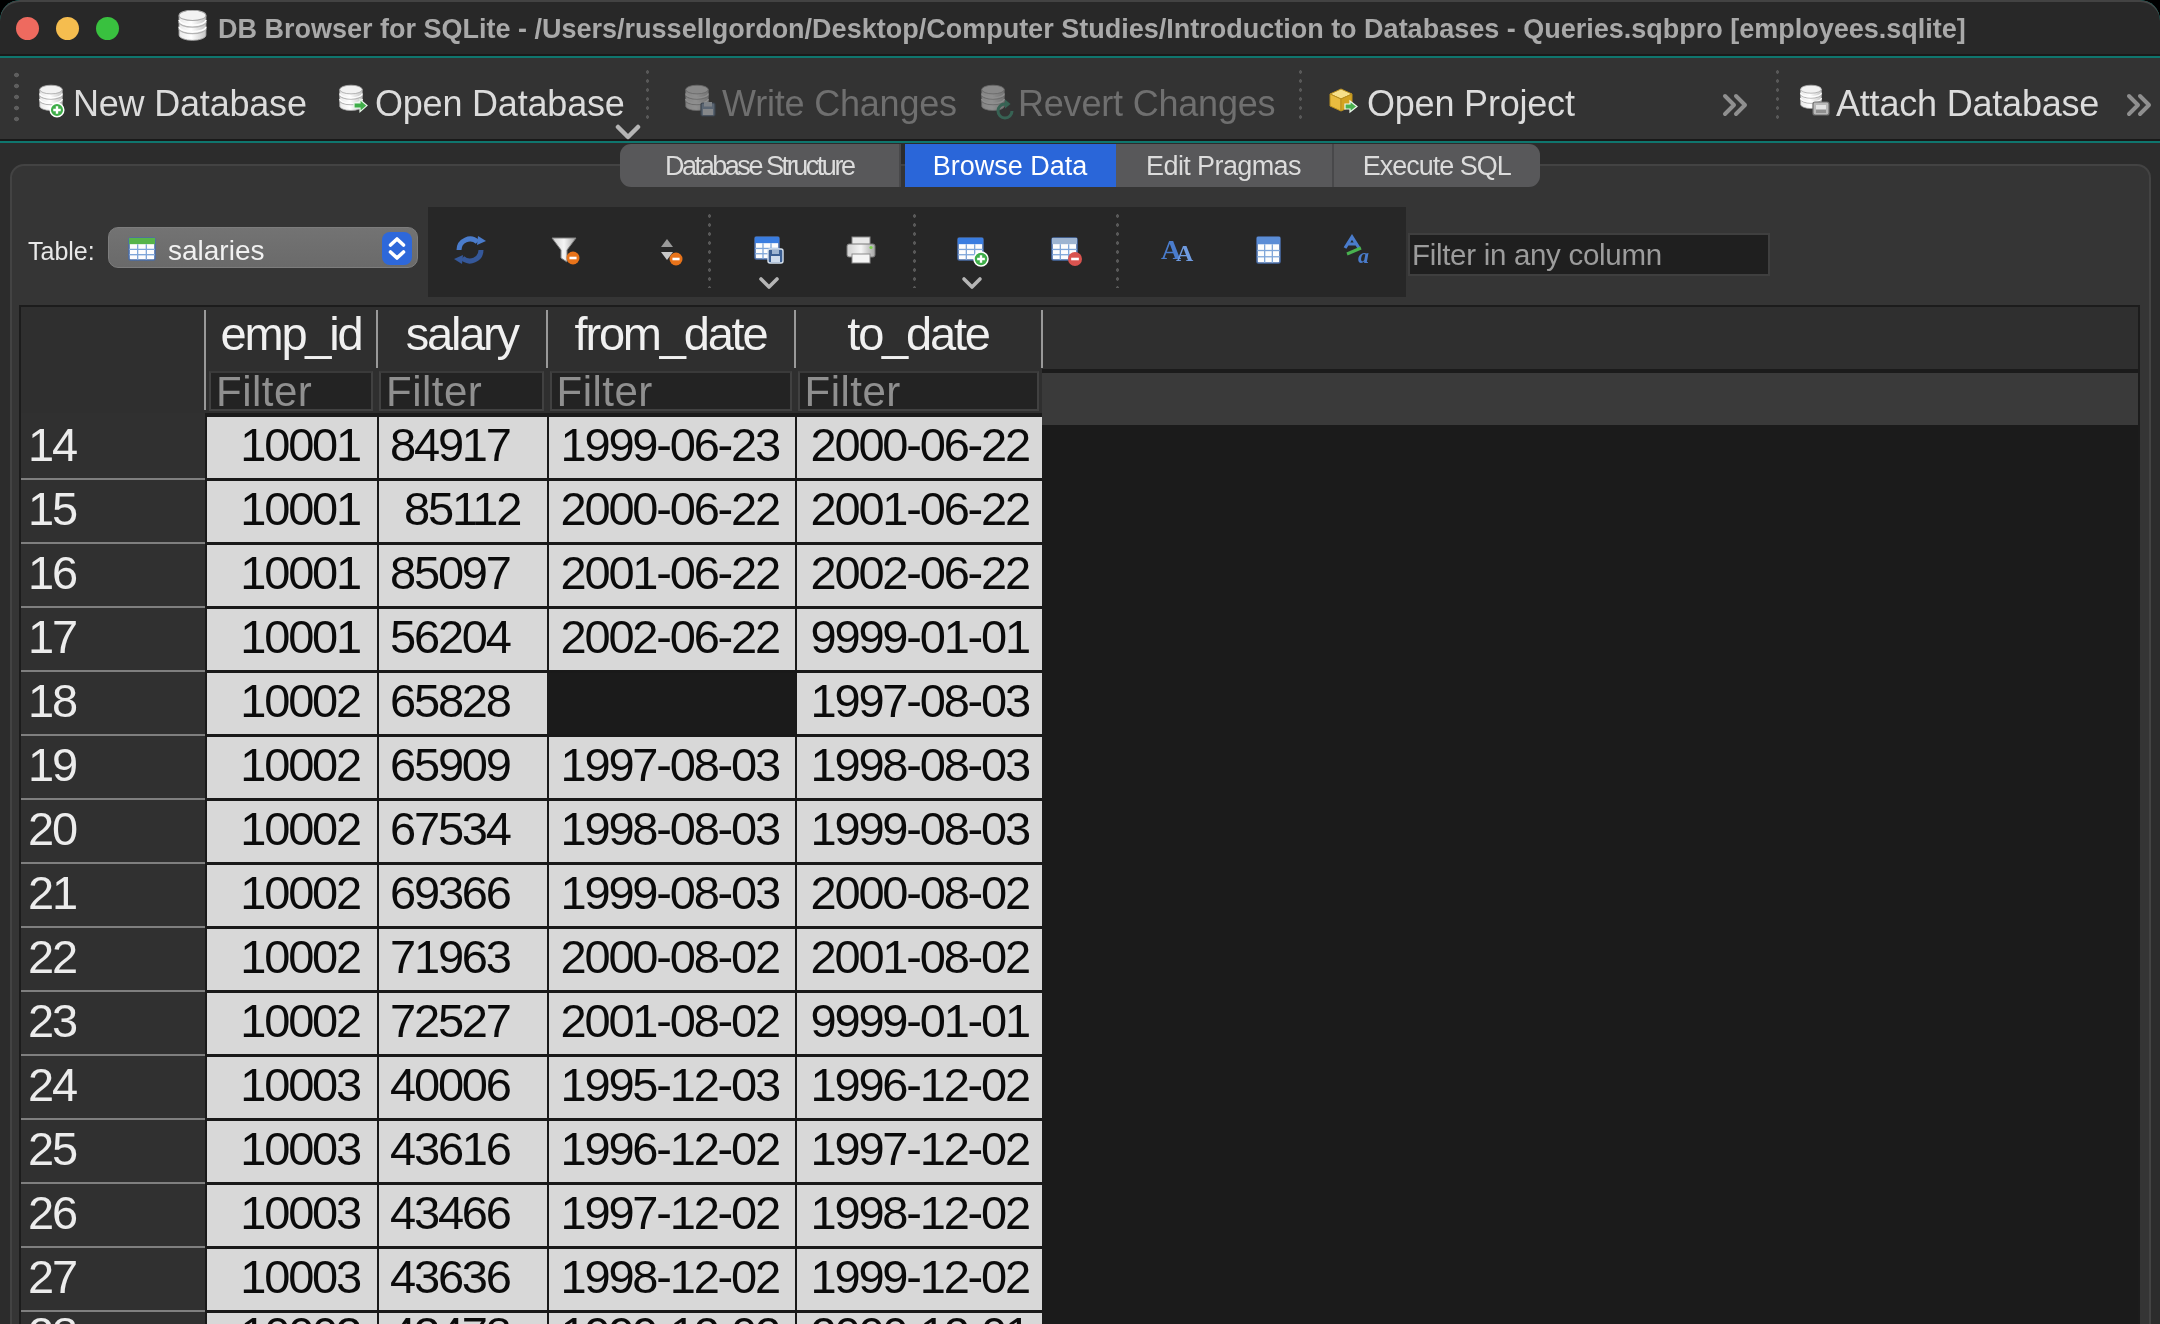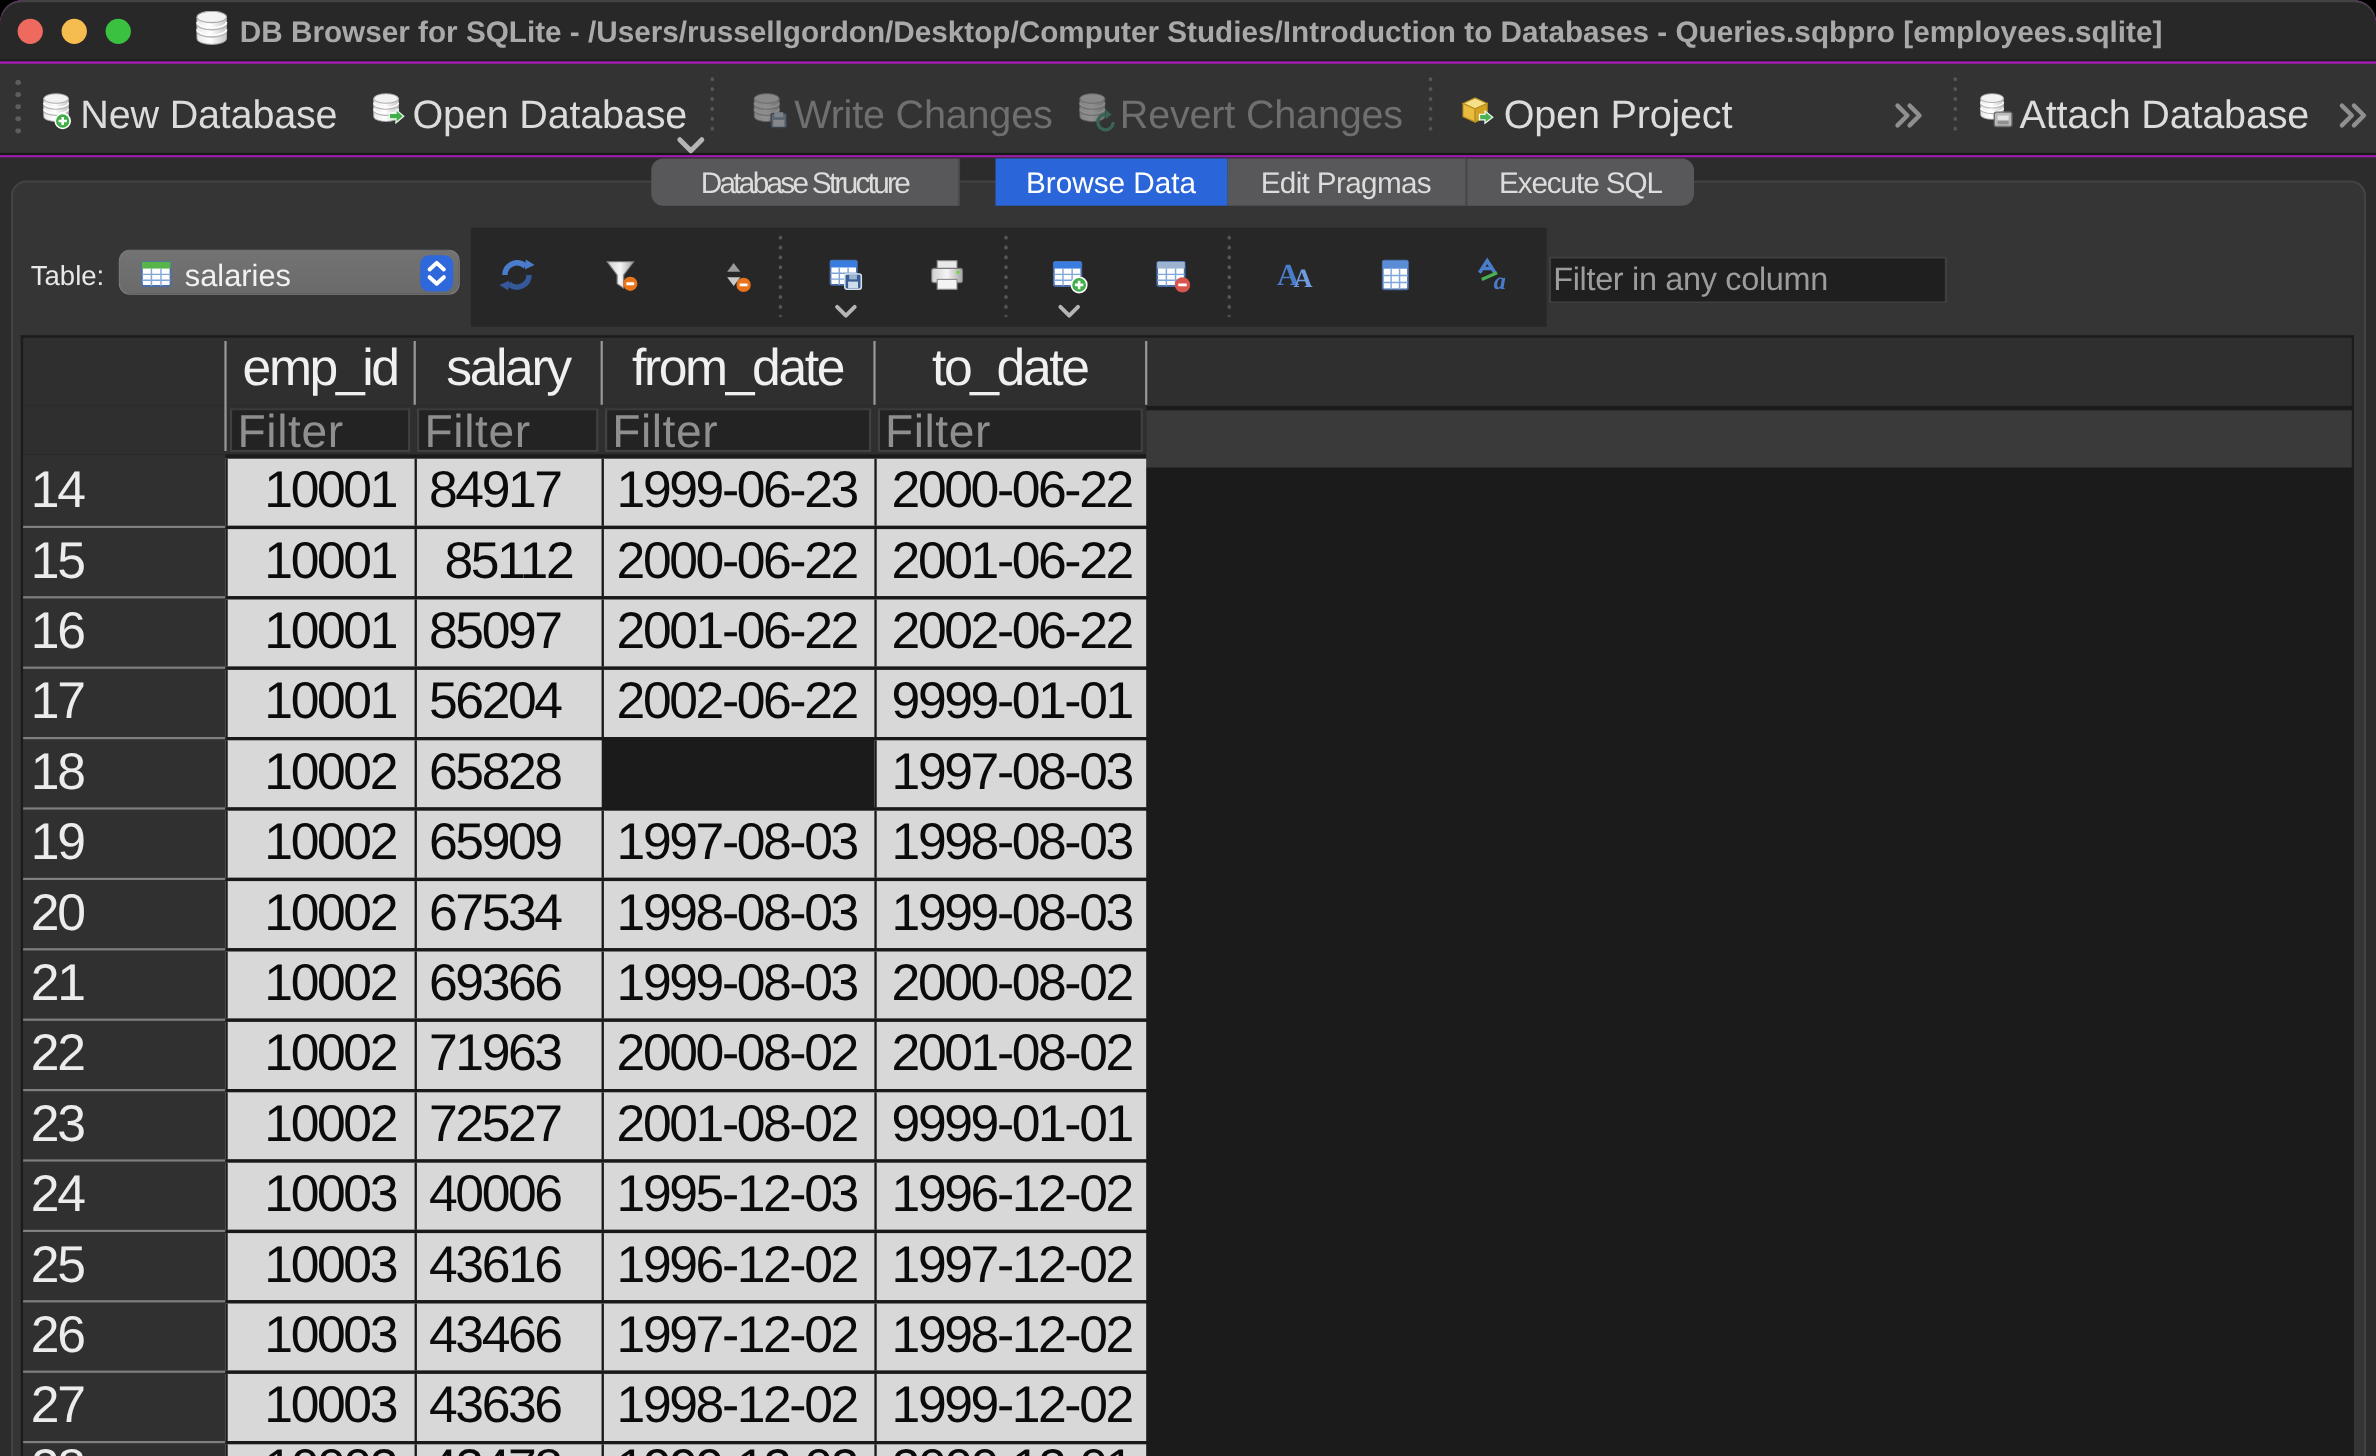--- a/index.html
+++ b/index.html
@@ -1,17 +1,17 @@
 <!DOCTYPE html>
 <html><head><meta charset="utf-8"><style>
 *{margin:0;padding:0;box-sizing:border-box}
 html,body{width:2160px;height:1324px;background:#000;overflow:hidden}
 body{font-family:"Liberation Sans",sans-serif;position:relative}
 .abs{position:absolute}
-.win{position:absolute;inset:0;background:#a21caf;border-radius:20px 20px 0 0;overflow:hidden}
+.win{position:absolute;inset:0;background:#0f766e;border-radius:20px 20px 0 0;overflow:hidden}
 .titlebar{position:absolute;left:0;top:0;width:2160px;height:56px;background:#282828;box-shadow:inset 0 2px 0 rgba(255,255,255,0.13);border-bottom:2px solid #1b1b1b;border-radius:20px 20px 0 0}
 .tl{position:absolute;top:17px;width:23px;height:23px;border-radius:50%}
 .title{position:absolute;left:218px;top:0;height:56px;line-height:58px;font-size:27px;font-weight:bold;color:#a9a9a9;letter-spacing:0px}
 .toolbar{position:absolute;left:0;top:58px;width:2160px;height:83px;background:#333333;border-bottom:2px solid #191919}
 .tbtxt{position:absolute;top:26px;height:40px;line-height:40px;font-size:36px;letter-spacing:-0.2px;color:#dcdcdc}
 .dis{color:#6f6f6f}
 .dots{position:absolute;left:14px;top:14px;width:5px;height:50px;
  background:radial-gradient(circle 2.5px at 2.5px 3px,#5e5e5e 2.2px,transparent 2.6px);
  background-size:5px 11px;background-repeat:repeat-y}
 .vsep{position:absolute;top:12px;width:3px;height:54px;
@@ -226,21 +226,21 @@
         <rect x="19" y="21" width="10" height="4" fill="#e4e4e4"></rect>
         <rect x="19" y="26" width="10" height="3" fill="#8f8f8f"></rect>
       </svg>
       <div class="tbtxt" style="left:1836px">Attach Database</div>
       <svg class="abs" style="left:2126px;top:34px" width="28" height="28" viewBox="0 0 28 28">
         <path d="M 3,4 l 9,9 -9,9 M 14,4 l 9,9 -9,9" fill="none" stroke="#8f8f8f" stroke-width="4" stroke-linecap="round" stroke-linejoin="round" transform="scale(1.0)"></path>
       </svg>
     </div>
     <div class="content"></div>
     <div class="frame"></div>
-    <div class="tab" style="left:592px;width:280.5px;border-radius:11px 0 0 11px;border-right:2px solid #48484a;letter-spacing:-2.45px">Database Structure</div>
+    <div class="tab" style="left:620px;width:280.5px;border-radius:11px 0 0 11px;border-right:2px solid #48484a;letter-spacing:-2.45px">Database Structure</div>
     <div class="tab sel" style="left:904.5px;width:211px;letter-spacing:0px">Browse Data</div>
     <div class="tab" style="left:1115.5px;width:218px;border-right:2px solid #48484a;letter-spacing:-0.6px">Edit Pragmas</div>
     <div class="tab" style="left:1333.5px;width:206.5px;border-radius:0 11px 11px 0;letter-spacing:-1px">Execute SQL</div>
     <div class="tlabel">Table:</div>
     <div class="combo">
       <svg class="abs" style="left:18px;top:8px" width="30" height="26" viewBox="0 0 30 26">
         <rect x="2" y="2" width="26" height="22" rx="1.5" fill="#fdfdfd" stroke="#4a6da8" stroke-width="1.6"></rect>
         <rect x="2" y="2" width="26" height="6.16" fill="#56b44a"></rect>
         <path d="M 2,13.440000000000001 H 28" stroke="#7fa6d9" stroke-width="1.3"></path>
         <path d="M 2,18.72 H 28" stroke="#7fa6d9" stroke-width="1.3"></path>

